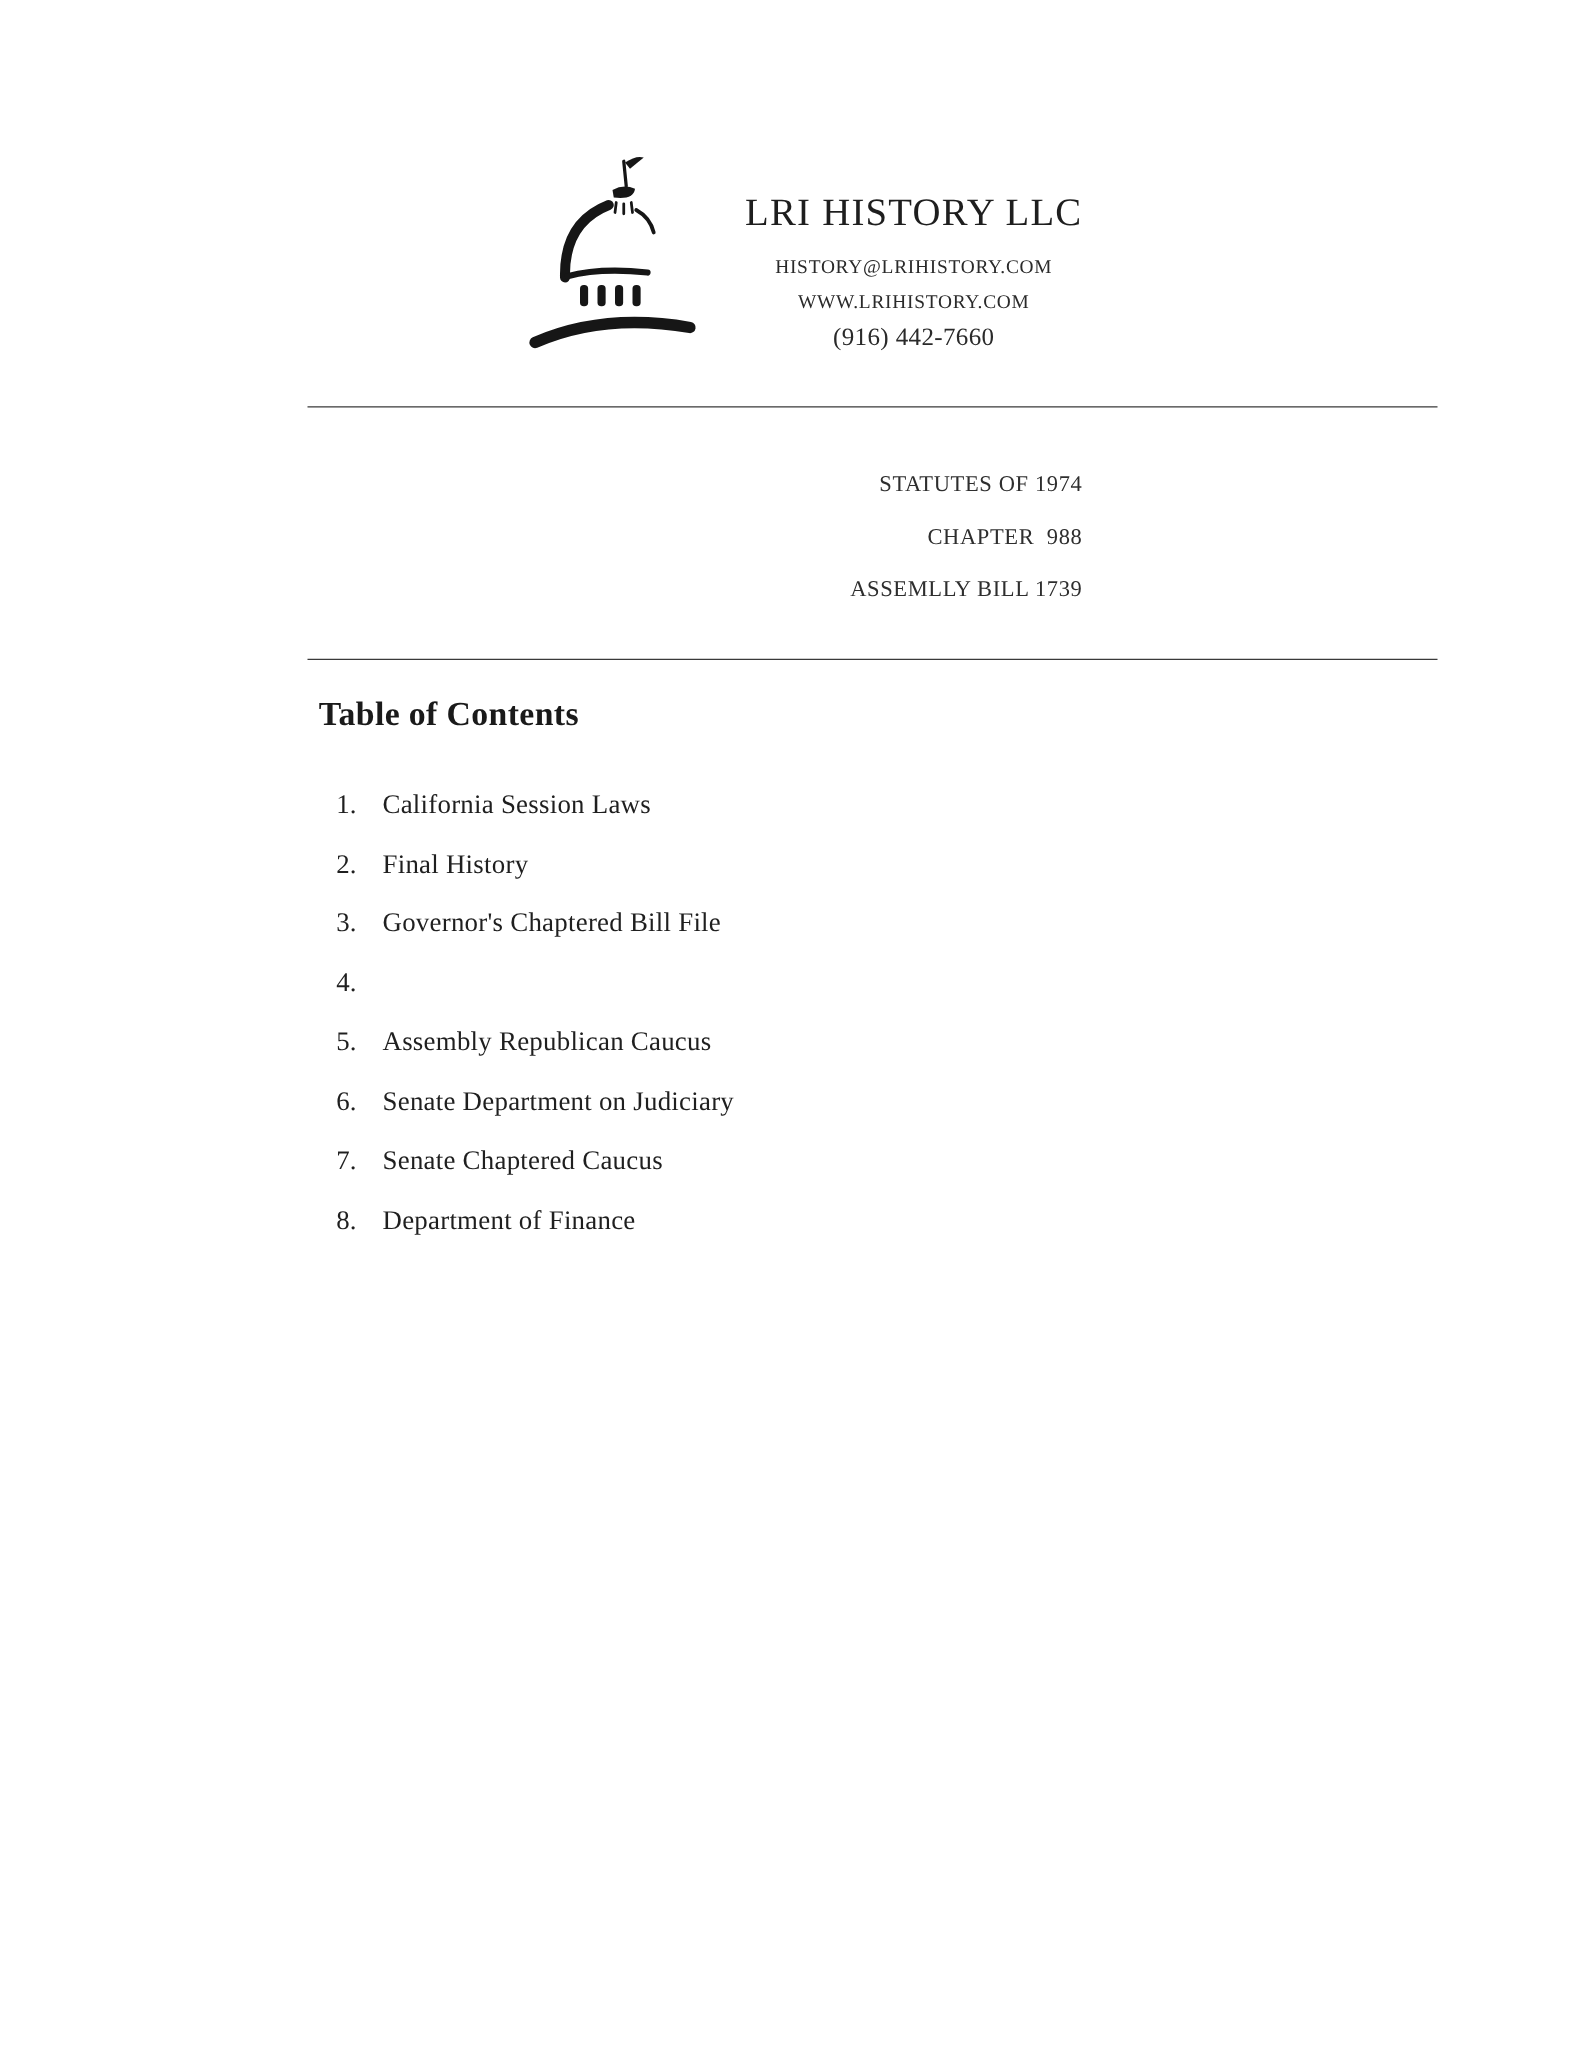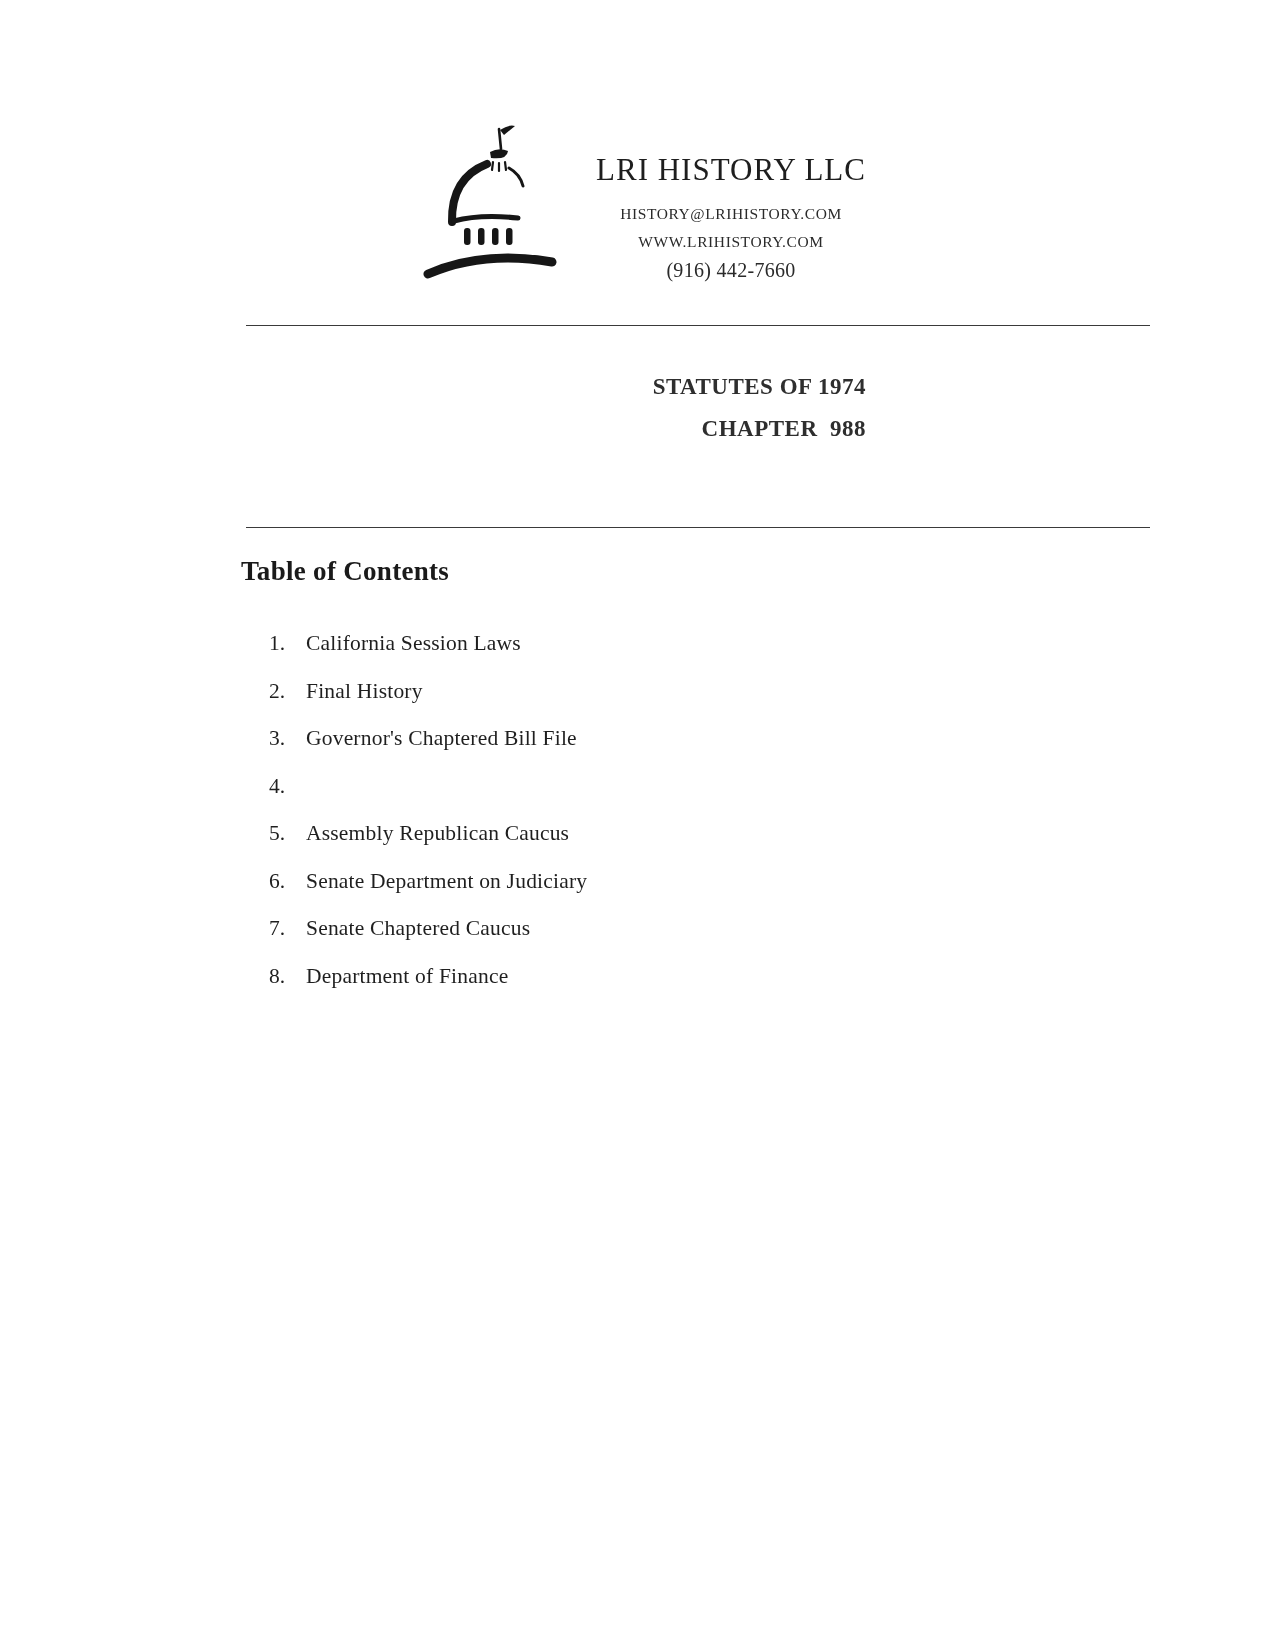--- a/index.html
+++ b/index.html
@@ -63,41 +63,42 @@
   .rule-2 { top: 527px; }
 
   
   .title-block {
     position: absolute;
     top: 366px;
     right: 284px;
     text-align: right;
   }
   .title-line {
-    font-size: 23px;
-    font-weight: bold;
+    font-size: 18px;
+    font-weight: normal;
     color: #2e2e2e;
     line-height: 42px;
     letter-spacing: 0.5px;
     white-space: pre;
   }
 
   
   .toc {
     position: absolute;
     left: 115px;
     top: 556px;
     width: 900px;
   }
   .toc-heading {
     font-size: 27px;
     font-weight: bold;
     color: #1a1a1a;
     letter-spacing: 0.3px;
     margin-bottom: 42px;
+    margin-left: 14px;
   }
   .toc-list {
     list-style: none;
     padding-left: 28px;
   }
   .toc-item {
     font-size: 21.5px;
     color: #1f1f1f;
     line-height: 29px;
     margin-bottom: 18.5px;
@@ -146,20 +147,21 @@
     <div class="contact-line">HISTORY@LRIHISTORY.COM</div>
     <div class="contact-line">WWW.LRIHISTORY.COM</div>
     <div class="contact-line contact-phone">(916) 442-7660</div>
   </div>
 
   <div class="rule rule-1"></div>
 
   <div class="title-block">
     <div class="title-line">STATUTES OF 1974</div>
     <div class="title-line">CHAPTER  988</div>
+    <div class="title-line">ASSEMLLY BILL 1739</div>
   </div>
 
   <div class="rule rule-2"></div>
 
   <div class="toc">
     <div class="toc-heading">Table of Contents</div>
     <ol class="toc-list">
       <li class="toc-item">
         <span class="toc-num">1.</span>
         <span class="toc-label">California Session Laws</span>

